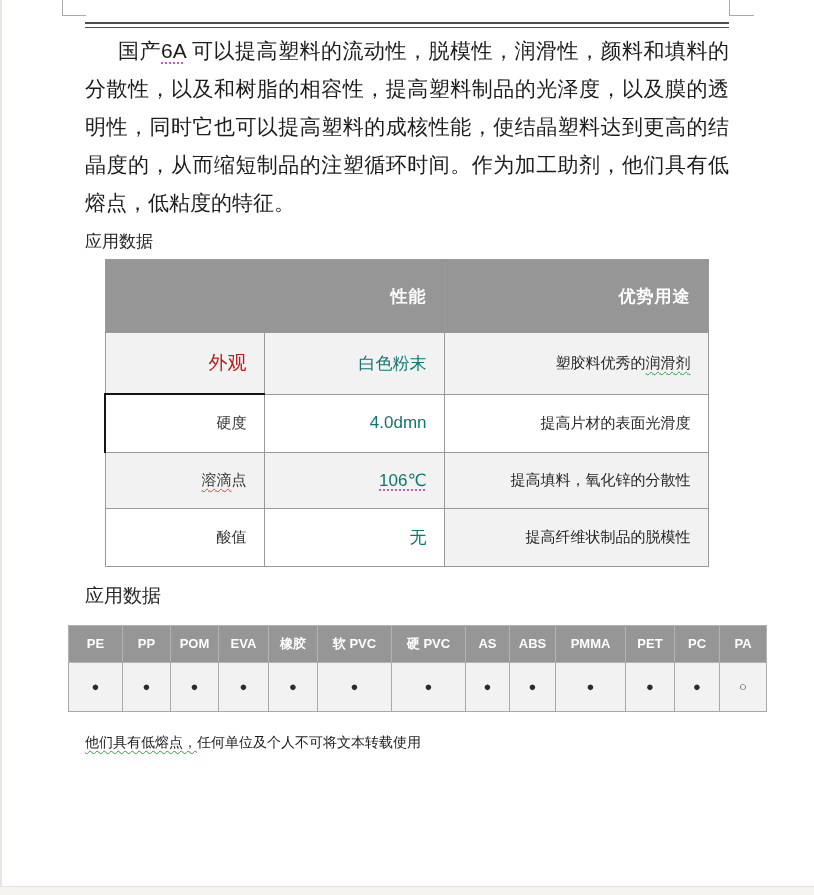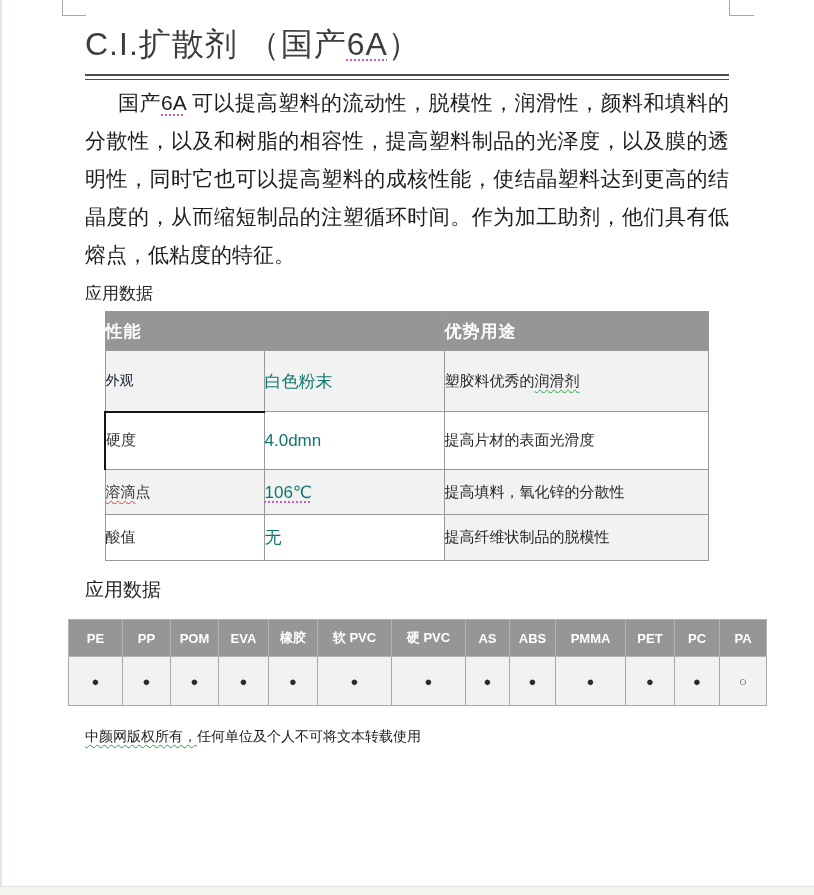--- a/index.html
+++ b/index.html
@@ -27,25 +27,25 @@
 
   .u-dotted{text-decoration-line:underline;text-decoration-style:dotted;text-decoration-color:#c45ec4;text-decoration-thickness:2px;text-underline-offset:4px;}
   .u-wavy-green{text-decoration-line:underline;text-decoration-style:wavy;text-decoration-color:#2f9e44;text-decoration-thickness:1px;text-underline-offset:3px;}
   .u-wavy-red{text-decoration-line:underline;text-decoration-style:wavy;text-decoration-color:#e03c3c;text-decoration-thickness:1px;text-underline-offset:3px;}
 
   .h-small{font-size:17px;font-weight:400;color:#262626;margin:8px 0 6px 0;}
   .h-big{font-size:19px;font-weight:400;color:#262626;margin:16px 0 0 0;}
 
   
   table.props{border-collapse:collapse;table-layout:fixed;width:603px;margin-left:19px;margin-top:0;}
-  table.props th,table.props td{border:1px solid #999999;padding:0;text-align:left;vertical-align:middle;margin-left:48px;}
+  table.props th,table.props td{border:1px solid #999999;padding:17px;text-align:right;vertical-align:middle;margin-left:48px;}
   table.props thead th{background:#969696;color:#ffffff;font-size:17px;font-weight:700;height:38px;letter-spacing:1px;}
   .shade{background:#f2f2f2;}
   .c-label{font-size:15px;color:#333333;font-family:Liberation Mono, monospace;}
-  .c-label-sm{font-size:14px;color:#0f172a;}
+  .c-label-sm{font-size:19px;color:#b91c1c;}
   .c-value{font-size:17px;color:#0f766e;}
   .c-use{font-size:15px;color:#262626;}
   .dark{border-top:2px solid #141414 !important;border-left:2px solid #141414 !important;}
   .r1{height:61px;}.r2{height:58px;}.r3{height:58px;}.r4{height:45px;}.r5{height:46px;}.r6{height:46px;}
 
   
   table.apps{border-collapse:collapse;table-layout:fixed;width:592px;margin-left:-17px;margin-top:16px;}
   table.apps th{background:#969696;color:#ffffff;font-size:13px;font-weight:700;height:36px;border:1px solid #b3b3b3;padding:0;text-align:center;}
   table.apps td{background:#f2f2f2;height:48px;border:1px solid #a9a9a9;padding:0;text-align:center;font-size:13px;color:#2b2b2b;}
   .dot-open{font-size:12px;color:#4a4a4a;}
@@ -59,21 +59,20 @@
 </head>
 <body>
 
 <div class="edge-left"></div>
 <div class="edge-bottom"></div>
 <div class="crop crop-tl"></div>
 <div class="crop crop-tr"></div>
 
 <div class="content">
 
-  <h1 class="doc-title"><span>C.I.扩散剂 （国产</span><span class="u-dotted">6A</span><span>）</span></h1>
   <div class="title-rule"></div>
 
   <p class="intro"><span>国产</span><span class="u-dotted">6A</span><span> 可以提高塑料的流动性，脱模性，润滑性，颜料和填料的分散性，以及和树脂的相容性，提高塑料制品的光泽度，以及膜的透明性，同时它也可以提高塑料的成核性能，使结晶塑料达到更高的结晶度的，从而缩短制品的注塑循环时间。作为加工助剂，他们具有低熔点，低粘度的特征。</span></p>
 
   <div class="h-small">应用数据</div>
 
   <table class="props">
     <colgroup>
         <col style="width:159px">
         <col style="width:180px">
@@ -157,15 +156,15 @@
         <td>●</td>
         <td>●</td>
         <td>●</td>
         <td>●</td>
         <td class="dot-open">○</td>
       </tr>
     </tbody>
   </table>
 
 
-  <div class="footer"><span class="u-wavy-green">中颜网版权所有，</span><span>任何单位及个人不可将文本转载使用</span></div>
+  <div class="footer"><span class="u-wavy-green">他们具有低熔点，</span><span>任何单位及个人不可将文本转载使用</span></div>
 
 </div>
 
 </body></html>

